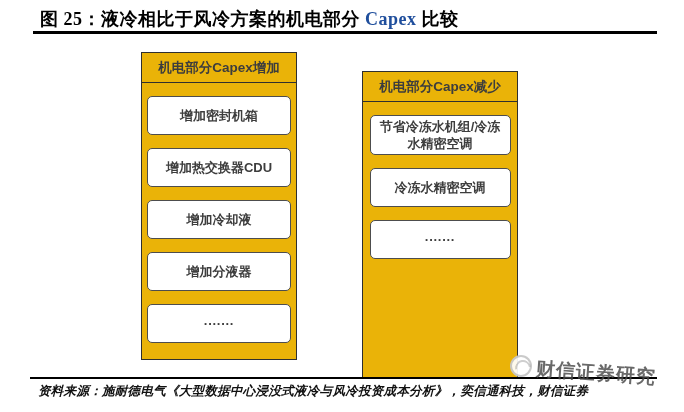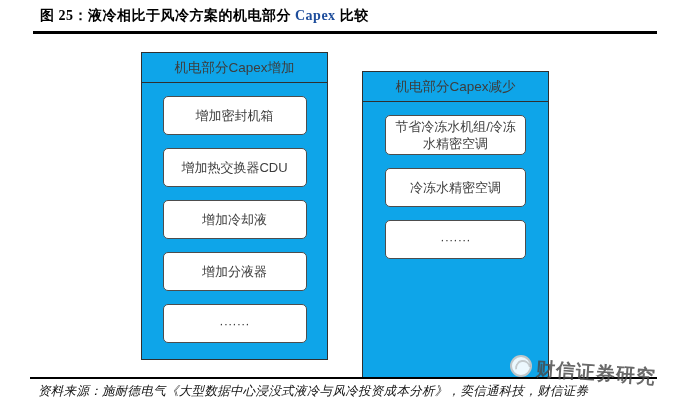--- a/index.html
+++ b/index.html
@@ -5,31 +5,31 @@
   html,body{margin:0;padding:0;}
   body{
     width:684px;height:412px;position:relative;background:#ffffff;
     font-family:"Liberation Sans","DejaVu Sans",sans-serif;
     overflow:hidden;
   }
   
   .fig-title{
     position:absolute;left:40px;top:7px;
     font-family:"Liberation Serif","DejaVu Serif",serif;
-    font-weight:bold;font-size:14px;color:#000;
+    font-weight:bold;font-size:18px;color:#000;
     white-space:nowrap;letter-spacing:0.5px;
   }
   .fig-title .en{color:#1f4e9c;}
   .title-rule{
     position:absolute;left:33px;top:31px;width:624px;height:3px;background:#000;
   }
   
   .panel{
-    position:absolute;top:52px;width:187px;height:308px;
-    border:1.5px solid #2f2f2f;background:#0ea5e9;box-sizing:border-box;
+    position:absolute;top:52px;width:156px;height:308px;
+    border:1.5px solid #2f2f2f;background:#eab308;box-sizing:border-box;font-weight:bold;
   }
   .panel-left{left:141px;}
   .panel-right{left:362px;margin-top:19px;}
   .panel-header{
     height:30px;border-bottom:1.5px solid #2f2f2f;box-sizing:border-box;
     display:flex;align-items:center;justify-content:center;
     font-size:13.5px;color:#3d3d3d;
   }
   .panel-body{
     display:flex;flex-direction:column;align-items:center;
@@ -43,21 +43,21 @@
     padding:2px 7px;background:#fff;
   }
   .panel-right .item-box{width:141px;}
   
   .footer-rule{
     position:absolute;left:30px;top:377px;width:627px;height:2px;background:#000;
   }
   .source-note{
     position:absolute;left:38px;top:383px;
     font-family:"Liberation Serif","DejaVu Serif",serif;
-    font-style:italic;font-weight:normal;font-size:12.5px;color:#111;
+    font-style:italic;font-weight:bold;font-size:12.5px;color:#111;
     white-space:nowrap;letter-spacing:0.3px;
   }
   
   .watermark-text{
     position:absolute;left:537px;top:356px;
     transform:rotate(4deg);transform-origin:left top;
     font-size:19px;font-weight:bold;color:rgba(72,72,72,0.82);
     letter-spacing:1px;white-space:nowrap;z-index:5;
   }
   .watermark-logo{

